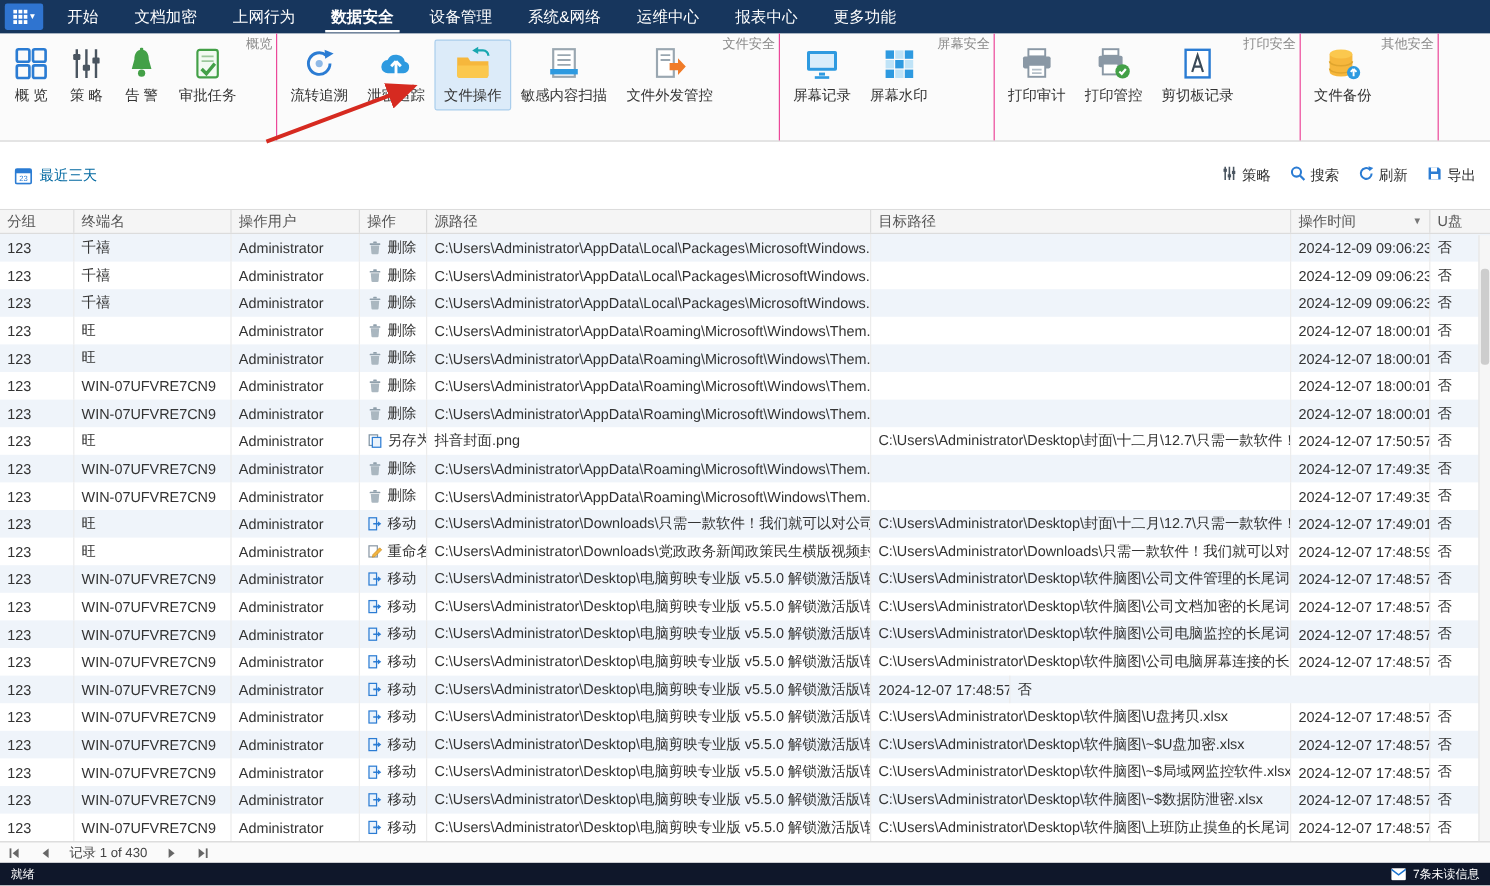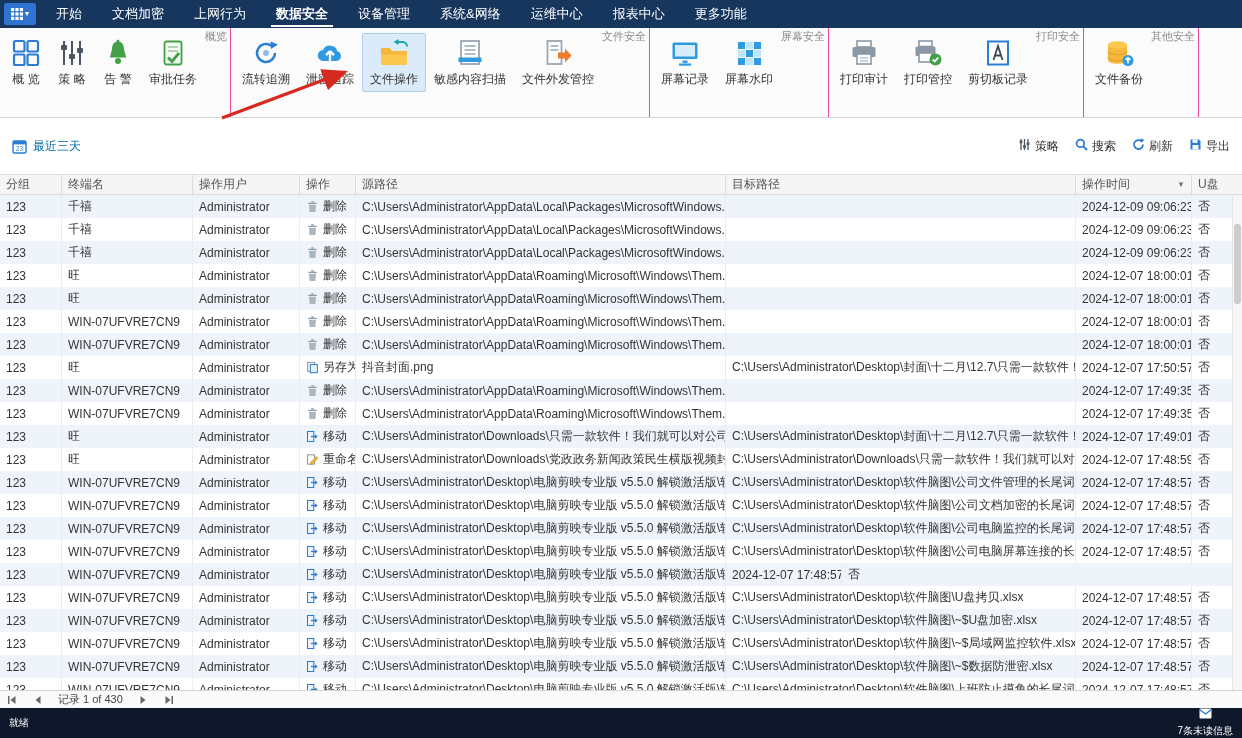--- a/index.html
+++ b/index.html
@@ -59,21 +59,21 @@
   
   .vscroll { position:absolute; right:0; top:22px; bottom:0; width:10px; background:#f6f6f6; border-left:1px solid #e4e4e4; cursor:pointer; }
   .vthumb { position:absolute; top:28px; left:1px; width:7px; height:80px; background:#cdcdcd; border-radius:3px; cursor:pointer; }
   
   .pager { flex:0 0 18px; border-top:1px solid #d5d5d5; background:#fafafa; display:flex; align-items:center;
            gap:14px; padding-left:6px; font-size:11px; color:#444; }
   .pbtn { width:12px; height:12px; display:flex; align-items:center; justify-content:center; cursor:pointer; }
   .pbtn svg { width:10px; height:10px; display:block; }
   
   .statusbar { flex:0 0 19px; background:#0f172a; color:#fff; font-size:10px; display:flex; align-items:center; padding:0 9px; }
-  .status-right { margin-left:auto; display:flex; align-items:center; gap:5px; cursor:pointer;flex-direction:column; }
+  .status-right { margin-left:auto; display:flex; align-items:center; gap:5px; cursor:pointer; }
   .status-right svg { display:block; }
 </style>
 </head>
 <body>
 
 <div class="menubar">
   <div class="appbtn">
     <svg width="12" height="12" viewBox="0 0 12 12">
       <rect x="0" y="0" width="3.2" height="3.2" fill="#fff"></rect>
         <rect x="4.4" y="0" width="3.2" height="3.2" fill="#fff"></rect>

